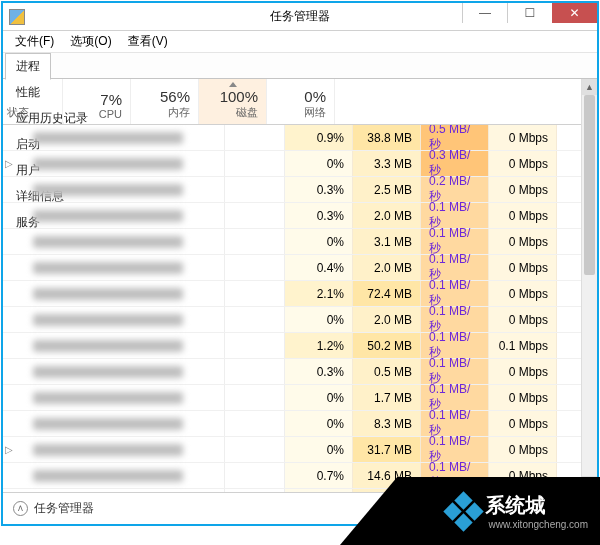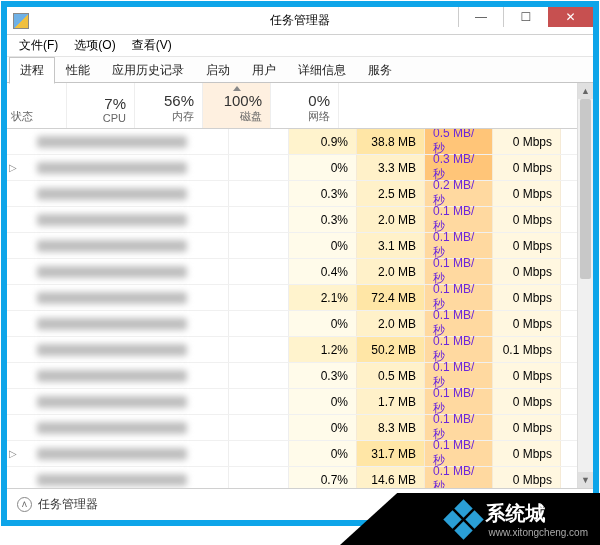--- a/index.html
+++ b/index.html
@@ -6,21 +6,21 @@
   body {
     font-family: "Microsoft YaHei", "Segoe UI", sans-serif;
     font-size: 12px;
     background: #fff;
     width: 600px;
     height: 545px;
     overflow: hidden;
     position: relative;
   }
   .window {
-    border: 6px solid #0ea5e9;
+    border: 2px solid #0ea5e9;
     width: 598px;
     height: 525px;
     margin: 1px;
     display: flex;
     flex-direction: column;
     background: #fff;
   }
   .titlebar {
     height: 28px;
     background: #fff;
@@ -75,20 +75,21 @@
     padding: 2px 8px;
     cursor: pointer;
   }
   .tabbar {
     height: 26px;
     display: flex;
     align-items: flex-start;
     padding: 0 2px;
     border-bottom: 1px solid #c5c5c5;
     background: #fdfdfd;
+    flex-direction: column;
   }
   .tab {
     padding: 4px 10px 4px 10px;
     font-size: 12px;
     border: 1px solid transparent;
     border-bottom: none;
     cursor: pointer;
     color: #222;
   }
   .tab.active {
@@ -236,21 +237,21 @@
     display: inline-flex;
     align-items: center;
     justify-content: center;
     margin-right: 6px;
     font-size: 10px;
     color: #666;
   }
   .watermark {
     position: absolute;
     right: 0; bottom: 0;
-    height: 52px;
+    height: 68px;
     width: 260px;
     background: #000;
     clip-path: polygon(22% 0, 100% 0, 100% 100%, 0 100%);
     display: flex;
     align-items: center;
     justify-content: flex-end;
     padding-right: 12px;
     color: #fff;
     font-size: 20px;
     font-weight: bold;

